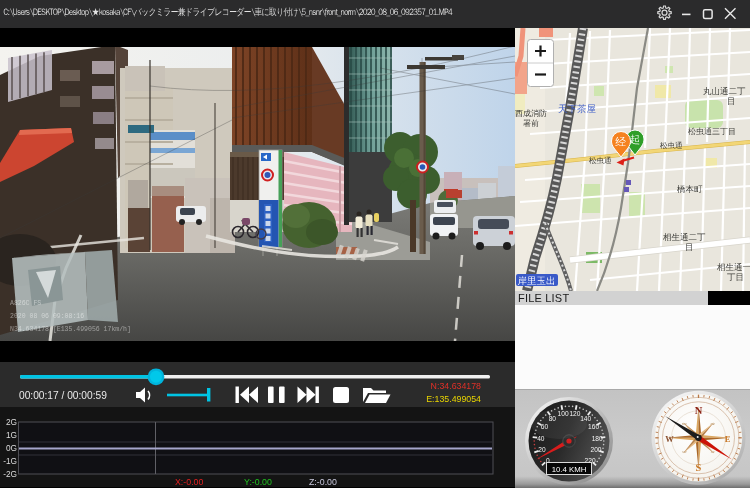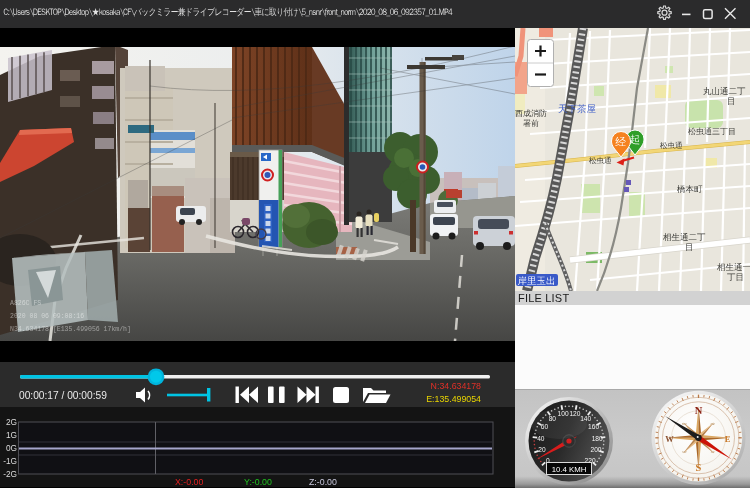--- a/index.html
+++ b/index.html
@@ -365,21 +365,21 @@
         <path d="M120 127 C114 119 111 116.5 111 111 a9 9 0 1 1 18 0 c0 5.5 -3 8 -9 16 Z" fill="#2f9e28" stroke="#ffffff" stroke-width="1"></path>
         <path d="M120.2 109.9H122.8V107.5H121.3Q120.8 107.5 120.3 107.6Q120.3 107.3 120.3 107Q120.8 107 121.3 107H123.5V110.4H120.9L120.9 113Q120.9 113.2 121 113.3Q121.1 113.4 121.2 113.4H123Q123.1 113.4 123.2 113.3Q123.3 113.1 123.3 112.8L123.4 111.4Q123.8 111.6 124.1 111.6L123.8 113.8Q123.7 114 123.6 114Q123.5 114 123.5 114H121.2Q120.7 114 120.5 113.8Q120.2 113.5 120.2 113ZM115 116Q116.1 115.1 116 113.1Q116 112.4 116 111.7Q116.3 111.8 116.7 111.7Q116.7 112.4 116.7 113.1V113.6Q116.9 114.1 117.4 114.5V110.9H116.4Q115.9 110.9 115.4 110.9Q115.4 110.7 115.4 110.4Q115.9 110.4 116.4 110.4H117.4V108.9H116.6Q116.1 108.9 115.7 108.9Q115.7 108.7 115.7 108.4Q116.1 108.4 116.6 108.4H117.4V107.9Q117.4 107.2 117.4 106.5Q117.7 106.6 118.1 106.5Q118.1 107.2 118.1 107.9V108.4L119.5 108.4Q119.4 108.7 119.5 108.9L118.1 108.9V110.4H118.5Q119 110.4 119.5 110.4Q119.5 110.7 119.5 110.9Q119 110.9 118.5 110.9H118.1V112.4Q119 112.4 119.4 112.4Q119.4 112.7 119.4 112.9Q119.2 112.9 118.1 112.9V115H118Q118.9 115.4 120.3 115.5Q120.7 115.6 122.4 115.6Q124.1 115.7 124.5 115.7Q124.3 116 124.2 116.4Q123.3 116.4 122.1 116.3Q120.9 116.3 120.3 116.3Q117.7 116.1 116.6 114.6Q116.3 115.6 115.7 116.3Q115.4 116 115 116Z" fill="#ffffff"></path>
         <path d="M106 129 C100 121 96.5 118.5 96.5 113 a9.5 9.5 0 1 1 19 0 c0 5.5 -3.5 8 -9.5 16 Z" fill="#f58220" stroke="#ffffff" stroke-width="1"></path>
         <path d="M110.6 117.4Q110.6 117.7 110.6 118Q110 118 109.4 118H105.1Q104.6 118 104 118Q104 117.7 104 117.4Q104.6 117.5 105.1 117.5H106.9V114.7H106Q105.4 114.7 104.8 114.8Q104.9 114.4 104.8 114.1Q105.4 114.2 106 114.2H108.5Q109.1 114.2 109.7 114.1Q109.7 114.4 109.7 114.8Q109.1 114.7 108.5 114.7H107.6V117.5H109.4Q110 117.5 110.6 117.4ZM106 109.5Q105.5 109.5 104.9 109.5Q104.9 109.2 104.9 108.9Q105.5 108.9 106 108.9H109.6Q108.8 110.1 107.9 111.2L109.3 112L111 113.2L110.6 113.8L108.9 112.7L107.3 111.8Q105.9 113.1 104.1 113.9Q103.8 113.6 103.4 113.3Q105 112.7 106.2 111.7Q107.4 110.7 108.2 109.5ZM100.6 117.9Q100.6 117.4 100.4 117Q101 117 101.8 116.9Q102.5 116.7 104.3 116.1L104.3 116.7Q102.6 117.2 101.9 117.4Q101.2 117.7 100.6 117.9ZM102.4 108.7Q102.8 108.9 103.2 109.1Q102.9 109.7 102.3 110.7L101.4 112.1L102.5 111.9L102.8 111.9Q103.1 111.3 103.3 110.8Q103.7 111 104.1 111.2Q104 111.5 103.8 111.8Q103.6 112.1 102.8 113.3Q102 114.4 101.7 114.8L103.5 114.6L104.1 114.4L104.1 115.1L103.5 115.1L100.6 115.5L100.5 114.9Q100.7 114.9 100.8 114.8Q101.5 113.9 102.4 112.5L100.4 112.8L100.3 112.2Q100.5 112.2 100.6 112Q101.5 110.7 102.2 109.1Q102.3 108.9 102.4 108.7Z" fill="#ffffff"></path>
         <rect x="12.5" y="11.5" width="26" height="47" rx="3" fill="#ffffff" stroke="#b0b0b0" stroke-width="1"></rect>
         <line x1="13" y1="35" x2="38" y2="35" stroke="#cccccc" stroke-width="1"></line>
         <path d="M25.5 17.5 L25.5 28.5 M20 23 L31 23" stroke="#1a1a1a" stroke-width="2.2"></path>
         <path d="M20 46.5 L31 46.5" stroke="#1a1a1a" stroke-width="2.2"></path>
       </svg>
 </div>
-<div class="abs" style="left:515px;top:291px;width:235px;height:14px;background:#d2d2d2">
+<div class="abs" style="left:515px;top:291px;width:193px;height:14px;background:#d2d2d2">
 <div style="position:absolute;left:3px;top:1px;font-size:11px;color:#1a1a1a;letter-spacing:0.2px">FILE LIST</div>
     </div>
 <div class="abs" style="left:515px;top:305px;width:235px;height:85px;background:#fbfbfb;border-bottom:1px solid #a8a8a8"></div>
 <div class="abs" style="left:515px;top:390px;width:235px;height:98px;background:linear-gradient(180deg,#c3c3c3 0%,#cbcbcb 50%,#c6c6c6 88%,#9a9a9a 96%,#6e6e6e 100%)">
 <svg width="235" height="98" style="position:absolute;left:0;top:0">
         <defs>
 <linearGradient id="ring" x1="0" y1="0" x2="1" y2="1">
             <stop offset="0" stop-color="#fdfdfd"></stop>
             <stop offset="0.5" stop-color="#c0c0c0"></stop>
             <stop offset="1" stop-color="#808080"></stop>

